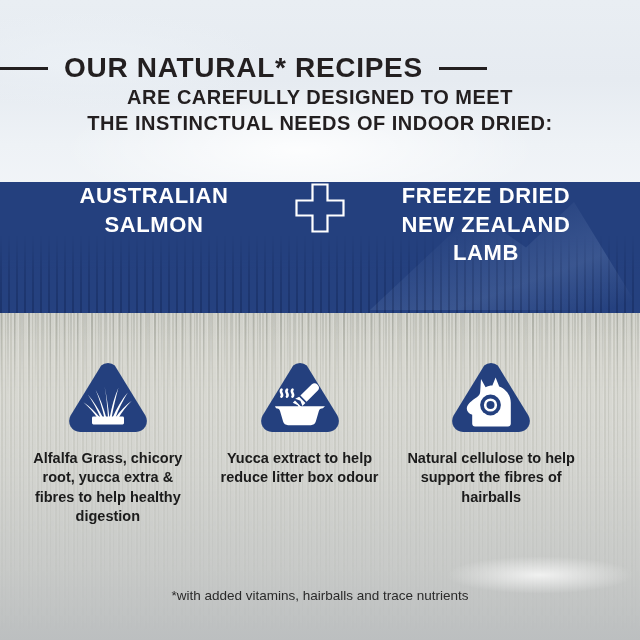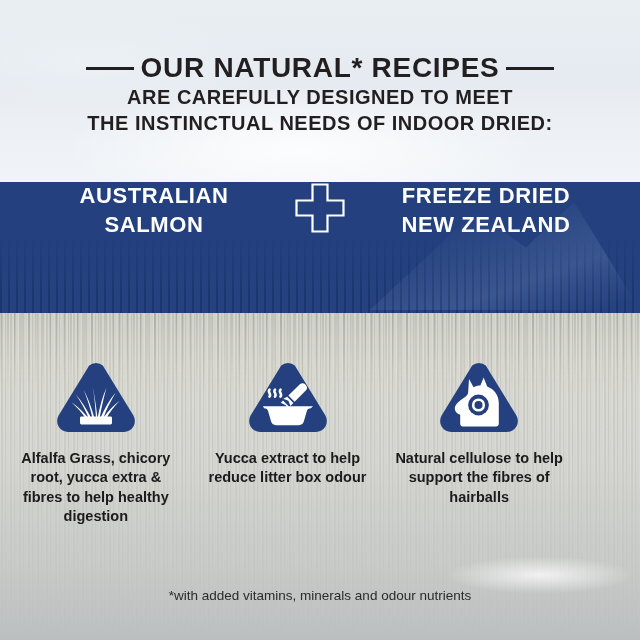--- a/index.html
+++ b/index.html
@@ -77,22 +77,21 @@
     position: absolute;
     left: 0; top: 0;
     width: 640px;
     padding-top: 52px;
     text-align: center;
     z-index: 5;
   }
   .title-row {
     display: flex;
     align-items: center;
-    justify-content: center;
-    gap: 7px;
+    gap: 16px;
   }
   .rule {
     width: 48px;
     height: 3px;
     background: #231f20;
   }
   .title {
     font-size: 28px;
     font-weight: 700;
     letter-spacing: .7px;
@@ -158,21 +157,21 @@
   .plus-wrap {
     width: 100px;
     display: flex;
     align-items: center;
     justify-content: center;
   }
 
   
   .benefits {
     position: absolute;
-    left: 0; top: 360px;
+    left: 12px; top: 360px;
     width: 575px;
     display: flex;
     z-index: 5;
   }
   .benefit {
     flex: 1 1 0;
     display: flex;
     flex-direction: column;
     align-items: center;
   }
@@ -234,20 +233,21 @@
 
       <div class="plus-wrap">
         <svg width="58" height="58" viewBox="0 0 58 58" aria-hidden="true">
           <path d="M21.5 2.5 h15 v16 h16 v15 h-16 v16 h-15 v-16 h-16 v-15 h16 z" fill="none" stroke="#ffffff" stroke-width="2.2"></path>
         </svg>
       </div>
 
       <div class="banner-item banner-right">
         <div>FREEZE DRIED</div>
         <div>NEW ZEALAND</div>
+        <div>LAMB</div>
       </div>
 
     </div>
   </div>
 
   <div class="benefits">
 
     <div class="benefit">
       <svg class="badge" viewBox="0 0 86 76">
         <path d="M36.2 5.6 a10 10 0 0 1 13.6 0 L80.4 55.5 a11 11 0 0 1 -9.5 16.5 L15.1 72 a11 11 0 0 1 -9.5 -16.5 z" fill="#24407e"></path>
@@ -292,15 +292,15 @@
                  c0 -4.8 5.0 -8.2 10.0 -11.6 c2.2 -1.5 3.4 -3.3 3.4 -5.8 z" fill="#ffffff"></path>
         <circle cx="42.5" cy="45.0" r="10.4" fill="#24407e"></circle>
         <circle cx="42.5" cy="45.0" r="6.6" fill="#ffffff"></circle>
         <circle cx="42.5" cy="45.0" r="4.0" fill="#24407e"></circle>
       </svg>
       <div class="benefit-text">Natural cellulose to help support the fibres of hairballs</div>
     </div>
 
   </div>
 
-  <div class="footnote">*with added vitamins, minerals and odour nutrients</div>
+  <div class="footnote">*with added vitamins, hairballs and trace nutrients</div>
 
 </div>
 
 </body></html>

